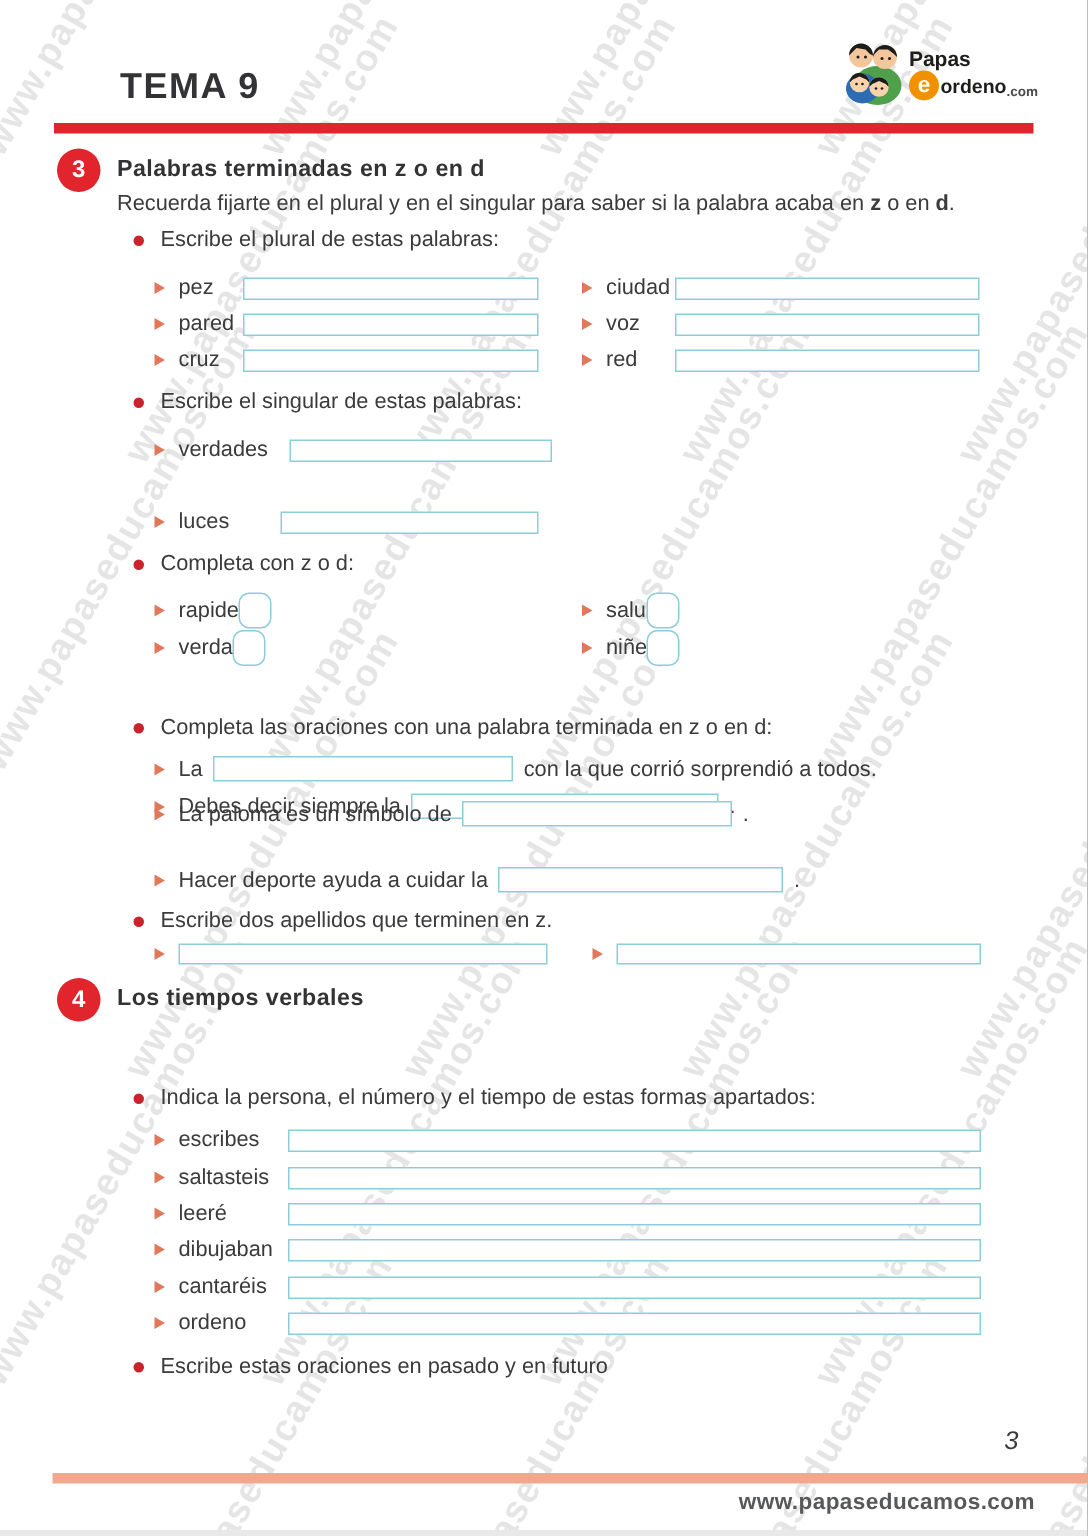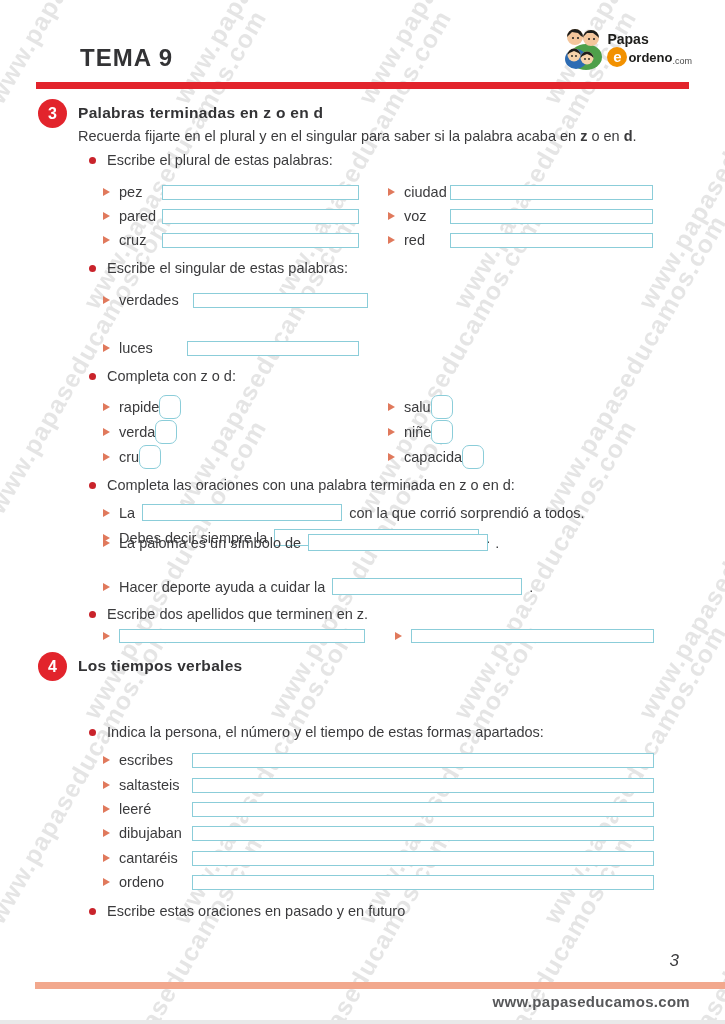--- a/index.html
+++ b/index.html
@@ -23,21 +23,21 @@
   .logo { position:absolute; right:33px; top:26px; display:flex; align-items:center; gap:3px; }
   .logo-text { display:flex; flex-direction:column; line-height:1.05; }
   .logo-papas { font-size:14px; font-weight:bold; color:#1d1d1b; }
   .logo-row2 { display:flex; align-items:center; margin-top:1px; }
   .e-circle {
     width:20px; height:20px; border-radius:50%; background:#f29100;
     color:#fff; font-size:15px; font-weight:bold; display:flex;
     align-items:center; justify-content:center; margin-right:1px;
   }
   .logo-ducamos { font-size:13px; font-weight:bold; color:#1d1d1b; }
-  .logo-com { font-size:9px; color:#4a4a4a; align-self:flex-end; padding-bottom:1px; }
+  .logo-com { font-size:9px; color:#4a4a4a; align-self:flex-end; padding-bottom:1px;font-weight:bold; }
   .rule-red { position:absolute; left:36px; right:36px; top:82px; height:7px; background:#e2242c; }
 
   
   .sec-circle {
     position:absolute; left:38px; width:29px; height:29px; border-radius:50%;
     background:#e2242c; color:#fff; font-size:16px; font-weight:bold;
     display:flex; align-items:center; justify-content:center;
   }
   .sec-title { position:absolute; left:78px; font-size:15.5px; font-weight:bold; color:#333335; letter-spacing:0.3px; }
   .sec-intro { position:absolute; left:78px; font-size:14.5px; color:#3b3b3d; }
@@ -229,32 +229,20 @@
           <span class="tri"></span>
           <span class="lbl">verda</span>
           <span class="box sq"></span>
         </div>
       <div class="cell r">
           <span class="tri"></span>
           <span class="lbl">niñe</span>
           <span class="box sq"></span>
         </div>
     </div>
-    <div class="grid-row" style="top:444px;height:26px">
-      <div class="cell l">
-          <span class="tri"></span>
-          <span class="lbl">cru</span>
-          <span class="box sq"></span>
-        </div>
-      <div class="cell r">
-          <span class="tri"></span>
-          <span class="lbl">capacida</span>
-          <span class="box sq"></span>
-        </div>
-    </div>
 
     <div class="bullet" style="top:477px">
       <span class="dot"></span>
       <span>Completa las oraciones con una palabra terminada en z o en d:</span>
     </div>
     <div class="sent-row" style="top:504px">
       <span class="tri"></span>
       <span>La</span>
       <span class="box sbox gap" style="width:200px"></span>
       <span>con la que corrió sorprendió a todos.</span>

